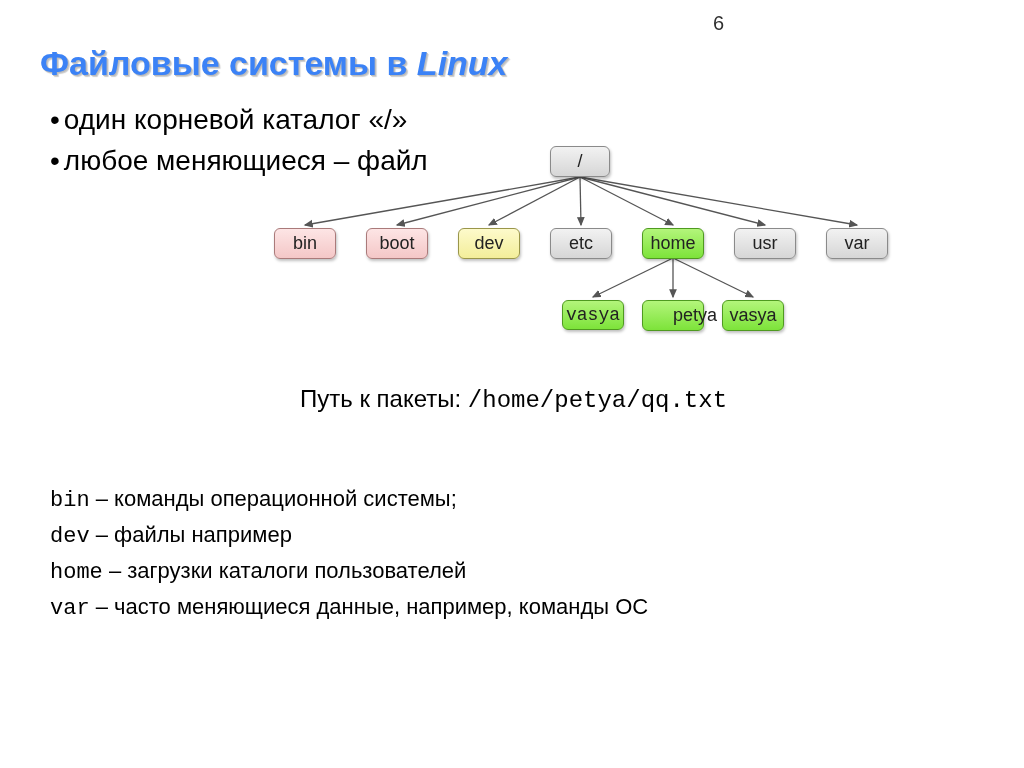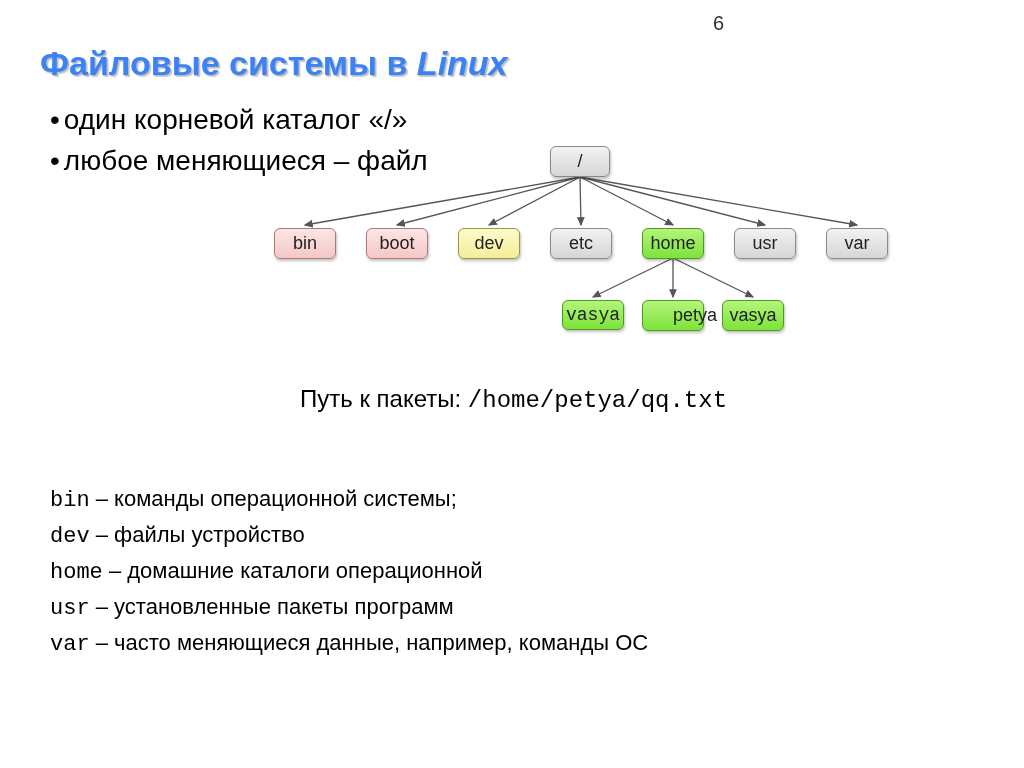--- a/index.html
+++ b/index.html
@@ -137,17 +137,16 @@
   <div class="node green" style="top:170px; left:392px;padding-left:30px;">petya</div>
   <div class="node green" style="top:170px; left:472px;">vasya</div>
 </div>
 
 <div class="path-line">
   <span>Путь к пакеты: </span><span class="mono">/home/petya/qq.txt</span>
 </div>
 
 <div class="defs">
   <div><span class="term">bin</span><span> – команды операционной системы;</span></div>
-  <div><span class="term">dev</span><span> – файлы устройство</span></div>
-  <div><span class="term">home</span><span> – домашние каталоги операционной</span></div>
-  <div><span class="term">usr</span><span> – установленные пакеты программ</span></div>
+  <div><span class="term">dev</span><span> – файлы например</span></div>
+  <div><span class="term">home</span><span> – загрузки каталоги пользователей</span></div>
   <div><span class="term">var</span><span> – часто меняющиеся данные,  например, команды ОС</span></div>
 </div>
 
 </body></html>

